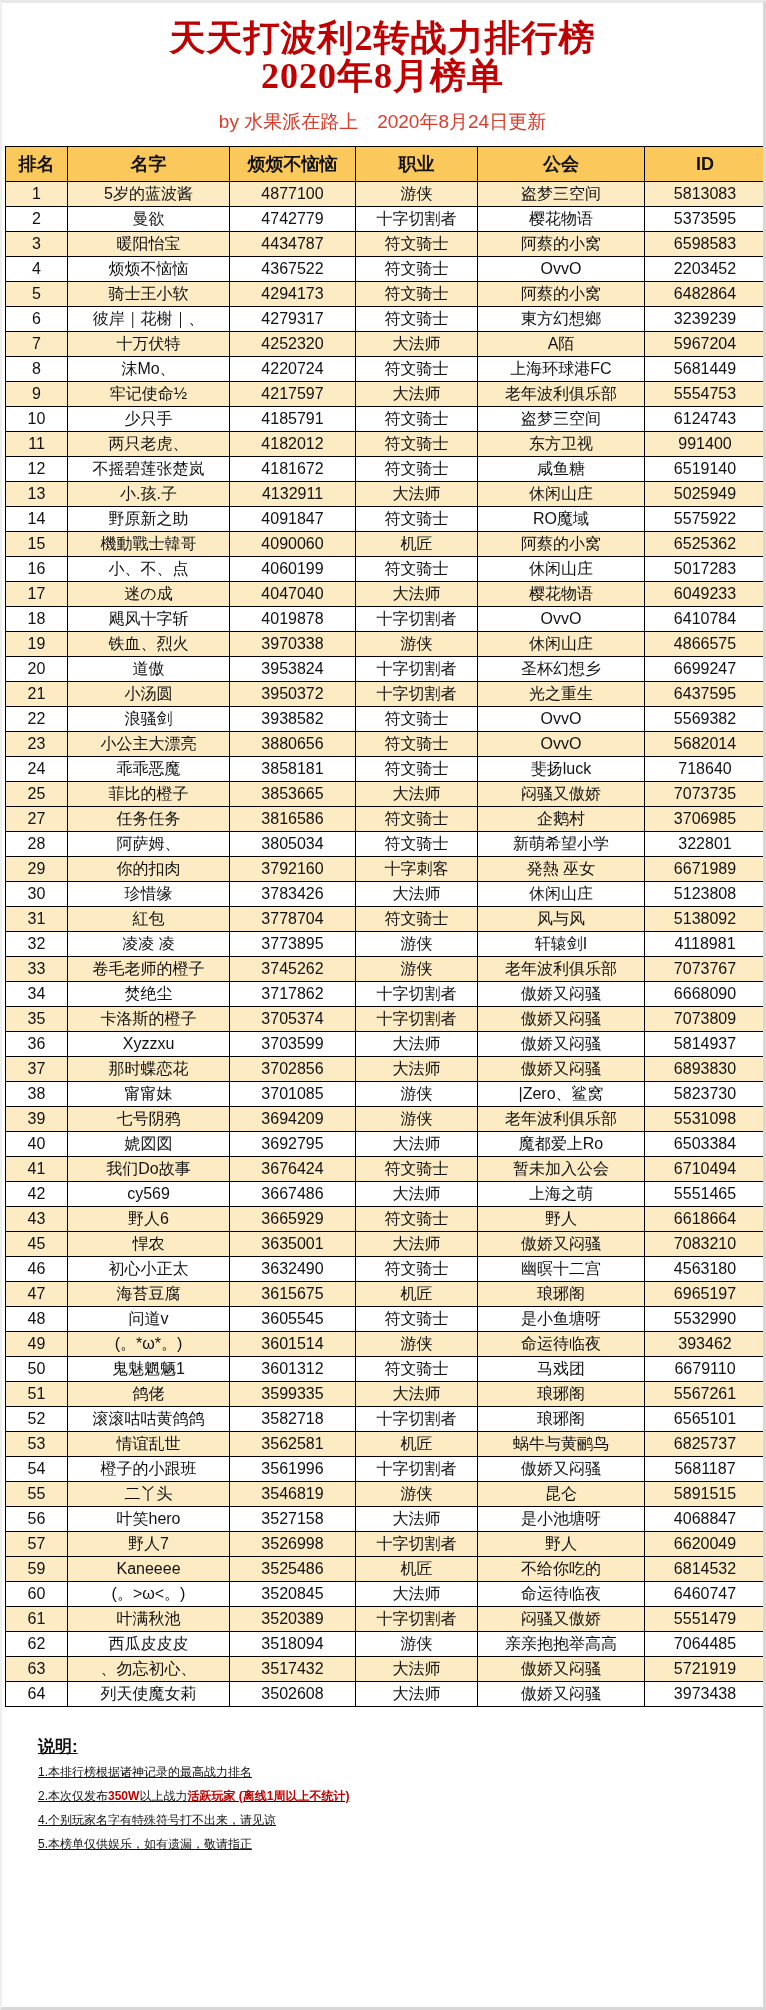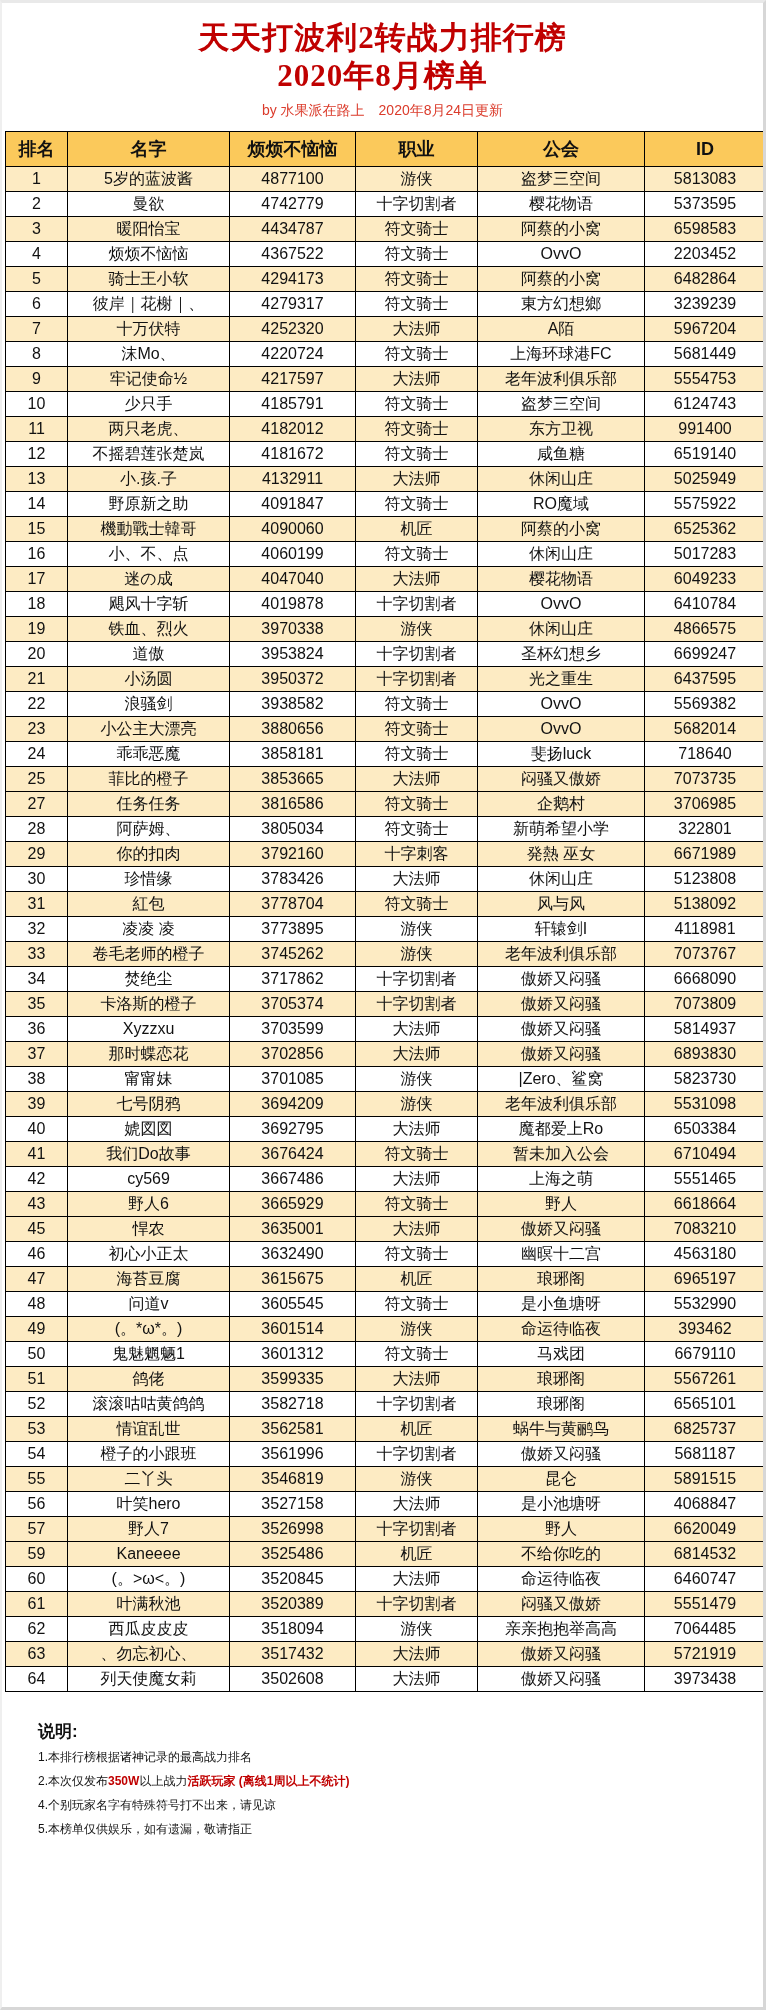--- a/index.html
+++ b/index.html
@@ -16,28 +16,28 @@
     border-top: 3px solid #e9e9e9;
     border-right: 3px solid #d7d7d7;
     border-bottom: 3px solid #d7d7d7;
     border-left: 2px solid #efefef;
     overflow: hidden;
   }
   .title-area { padding-top: 16px; text-align: center; }
   .title-line {
     font-family: "Liberation Serif", "DejaVu Serif", serif;
     font-weight: bold;
-    font-size: 31px;
+    font-size: 36px;
     line-height: 38px;
     color: var(--title-red, #C00000);
     letter-spacing: 1px;
   }
   .byline {
-    margin-top: 7px;
-    font-size: 14px;
+    margin-top: 14px;
+    font-size: 19px;
     color: var(--byline-red, #DB3B2B);
   }
   table.ranking {
     border-collapse: collapse;
     table-layout: fixed;
     width: 760px;
     margin: 11px 0 0 3px;
   }
   .ranking th, .ranking td {
     border: 1px solid #000;
@@ -48,21 +48,21 @@
     padding: 0 1px;
   }
   .ranking th {
     height: 35px;
     font-size: 18px;
     font-weight: bold;
     background: var(--header-bg, #FBC95B);
   }
   .ranking td { height: 25px; font-size: 16px; }
   .ranking tr.alt td { background: var(--row-alt-bg, #FDEBC3); }
-  .notes { margin: 27px 0 10px 36px; }
+  .notes { margin: 27px 0 10px 36px; text-decoration: underline; }
   .notes-heading { font-size: 17px; font-weight: bold; line-height: 26px; }
   .note-line { font-size: 12px; line-height: 24px; color: #141414; }
   .note-red { color: var(--note-red, #C00000); font-weight: bold; }
 </style>
 </head>
 <body>
 
 <div class="page">
 
   <div class="title-area">

